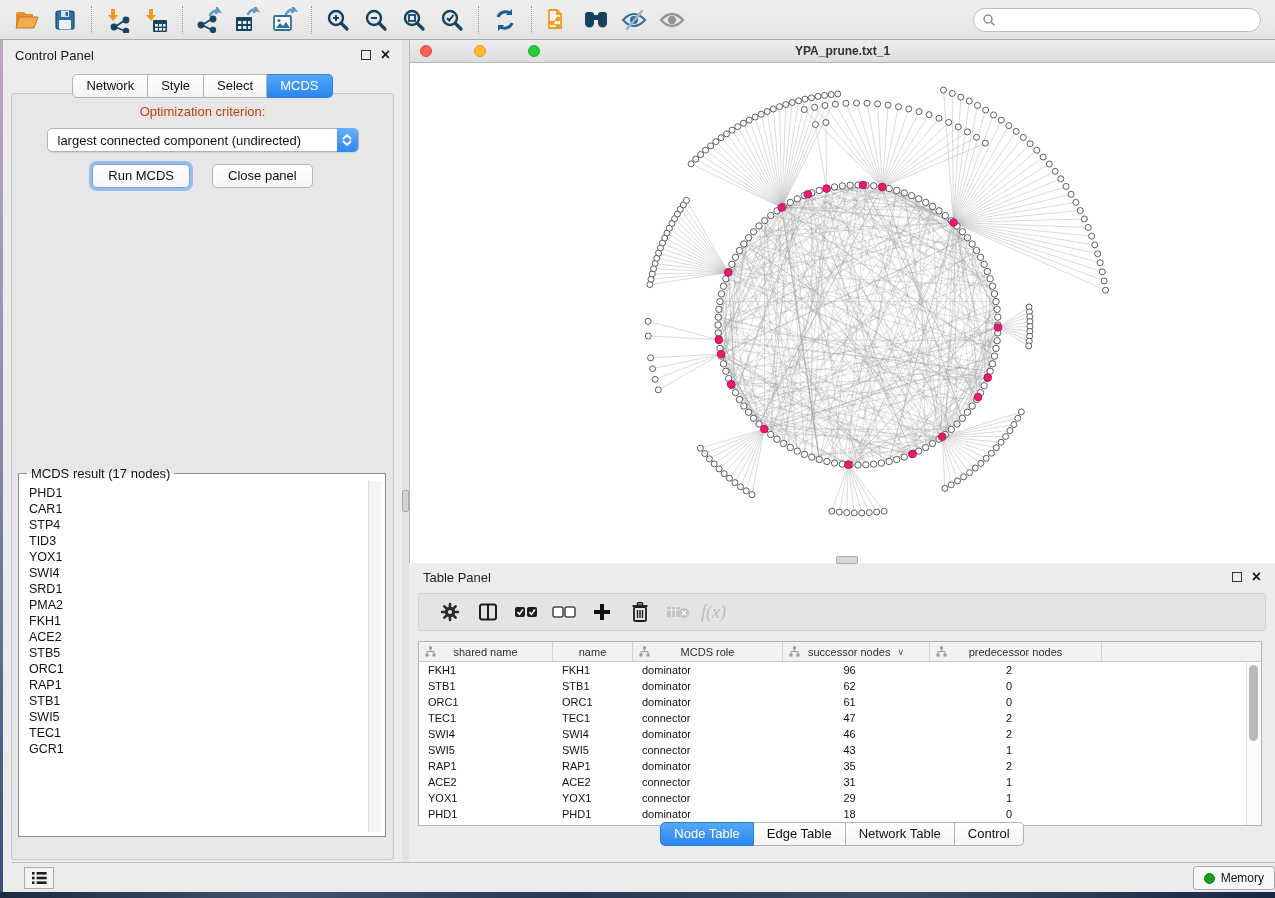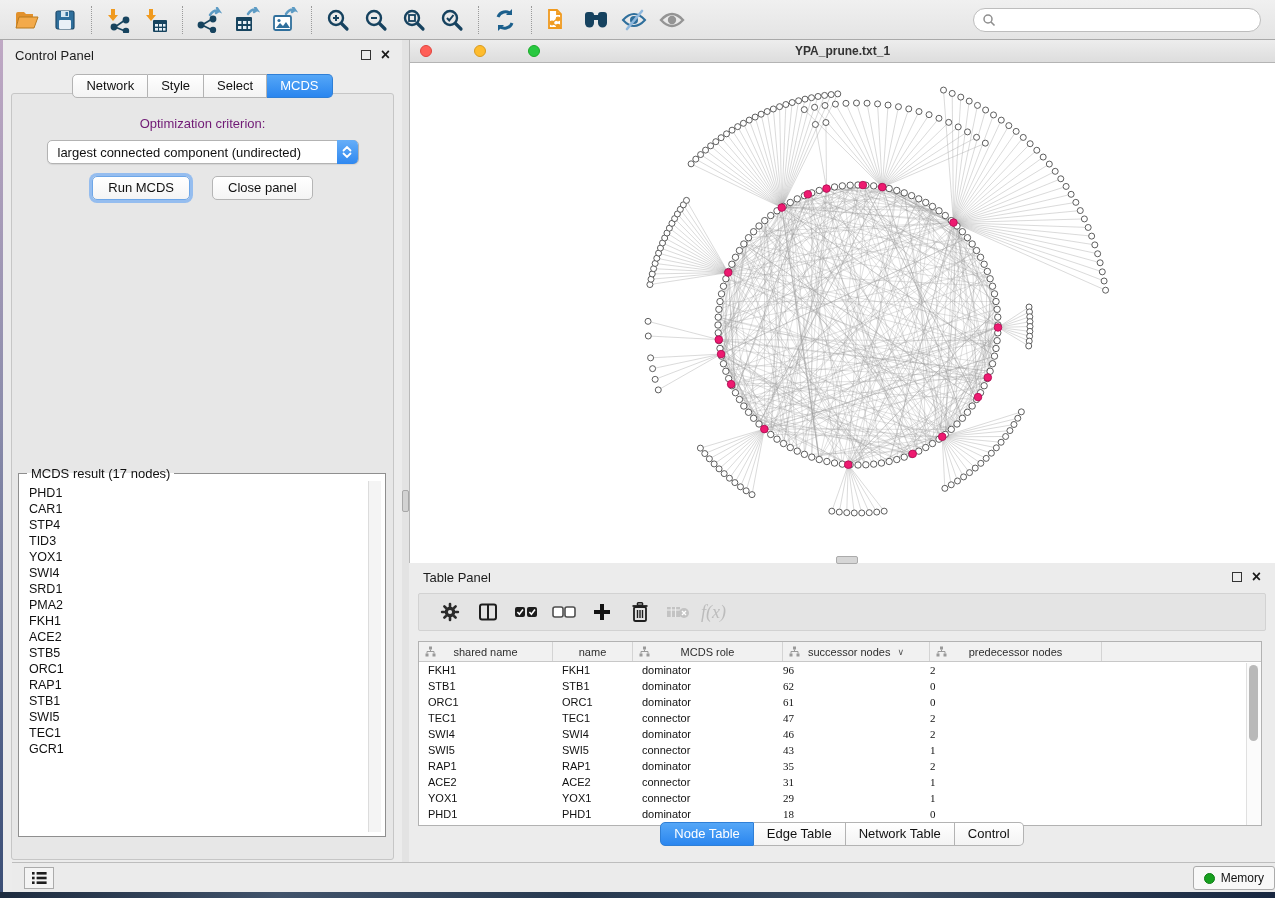--- a/index.html
+++ b/index.html
@@ -33,21 +33,21 @@
 
   .seg-tabs { display:flex; justify-content:center; margin-top:4px; position:relative; z-index:2; }
   .seg-tab { font-size:13px; color:#111; background:linear-gradient(#ffffff,#f3f3f3);
     border:1px solid #b3b3b3; border-left:none; padding:3px 13px 4px; cursor:pointer; }
   .seg-tab:first-child { border-left:1px solid #b3b3b3; border-radius:5px 0 0 5px; }
   .seg-tab:last-child { border-radius:0 5px 5px 0; }
   .seg-tab.active { background:linear-gradient(#55a7f7,#2a86ef); border-color:#2f7fd6; color:#fff; }
 
   .cp-content { position:absolute; left:8px; right:8px; top:53px; bottom:2px;
     background:#e7e7e7; border:1px solid #c6c6c6; border-radius:3px; }
-  .opt-label { text-align:center; margin-top:22px; font-size:13px; color:#701a75; }
+  .opt-label { text-align:center; margin-top:10px; font-size:13px; color:#c2410c; }
   .select { position:relative; margin:9px auto 0; width:312px; height:24px; background:#fff;
     border:1px solid #b3b3b3; border-radius:5px; font-size:13px; color:#111;
     display:flex; align-items:center; padding-left:10px; cursor:pointer;
     box-shadow:0 1px 1px rgba(0,0,0,.08); }
   .select-cap { position:absolute; right:0; top:-1px; width:21px; height:24px; border-radius:0 5px 5px 0;
     background:linear-gradient(#66aef8,#2f88f0); display:flex; align-items:center; justify-content:center; }
   .btn-row { display:flex; justify-content:center; gap:22px; margin-top:12px; }
   .mac-btn { font-size:13px; color:#111; background:linear-gradient(#ffffff,#f4f4f4);
     border:1px solid #b5b5b5; border-radius:5px; padding:3px 15px 4px; cursor:pointer;
     font-family:"Liberation Sans", sans-serif; }
@@ -95,21 +95,21 @@
   .tbl { position:absolute; left:9px; right:13px; top:78px; height:185px; background:#fff; border:1px solid #b2b2b2; }
   .tbl-head { display:flex; height:20px; background:#f1f1f1; border-bottom:1px solid #c8c8c8; }
   .th { position:relative; display:flex; align-items:center; justify-content:center;
     font-size:11px; color:#2e2e2e; border-right:1px solid #d4d4d4; overflow:hidden; }
   .th .treeicon { position:absolute; left:6px; top:4px; }
   .th .sortglyph { font-size:9px; color:#555; margin-left:7px; }
   .th.filler { flex:1; border-right:none; }
   .tr { display:flex; height:16px; }
   .td { font-size:11px; color:#111; line-height:16px; white-space:nowrap; overflow:hidden; }
   .td.left { text-align:left; padding-left:9px; }
-  .td.right { text-align:left; padding-right:14px;font-family:Liberation Serif, serif; }
+  .td.right { text-align:center; padding-right:14px; }
   .tbl-scroll { position:absolute; right:0; top:21px; bottom:0; width:15px; background:#fbfbfb; border-left:1px solid #e0e0e0; }
   .tbl-scroll .thumb { position:absolute; left:2px; top:2px; width:9px; height:76px; background:#b9b9b9; border-radius:5px; }
 
   .bottom-tabs { position:absolute; left:0; right:0; bottom:16px; display:flex; justify-content:center; }
 
   
   #status-bar { position:absolute; left:12px; top:862px; width:1275px; height:30px;
     background:#ebebeb; border-top:1px solid #bdbdbd; }
   #list-button { position:absolute; left:12px; top:4px; width:30px; height:22px; background:#f4f4f4;
     border:1px solid #ababab; display:flex; align-items:center; justify-content:center; cursor:pointer; }

